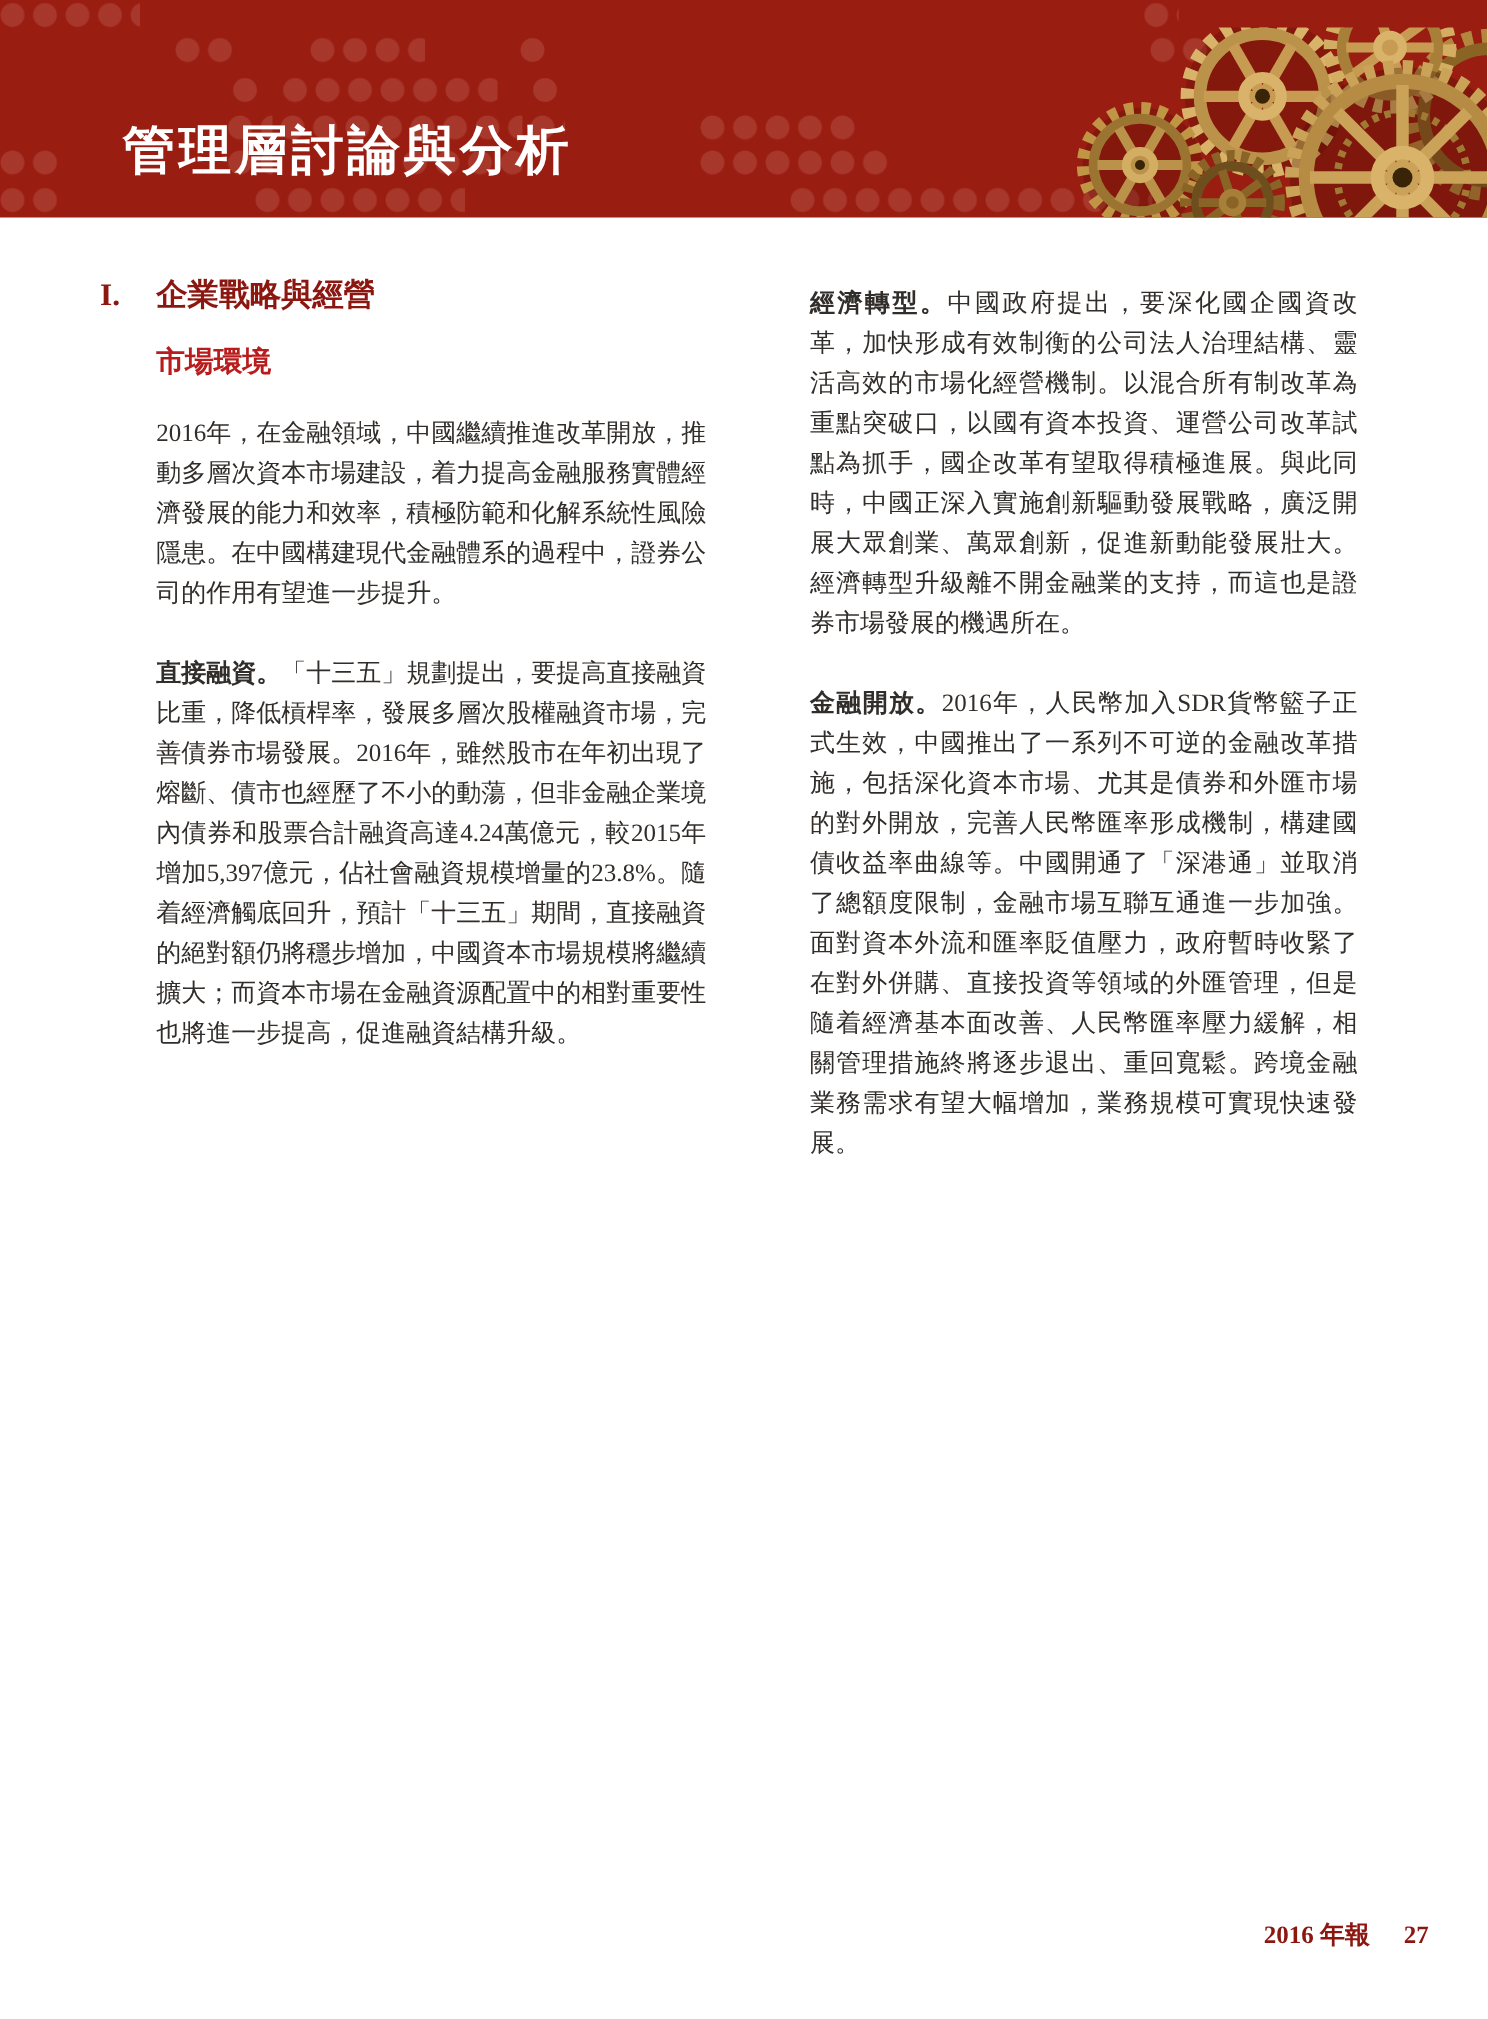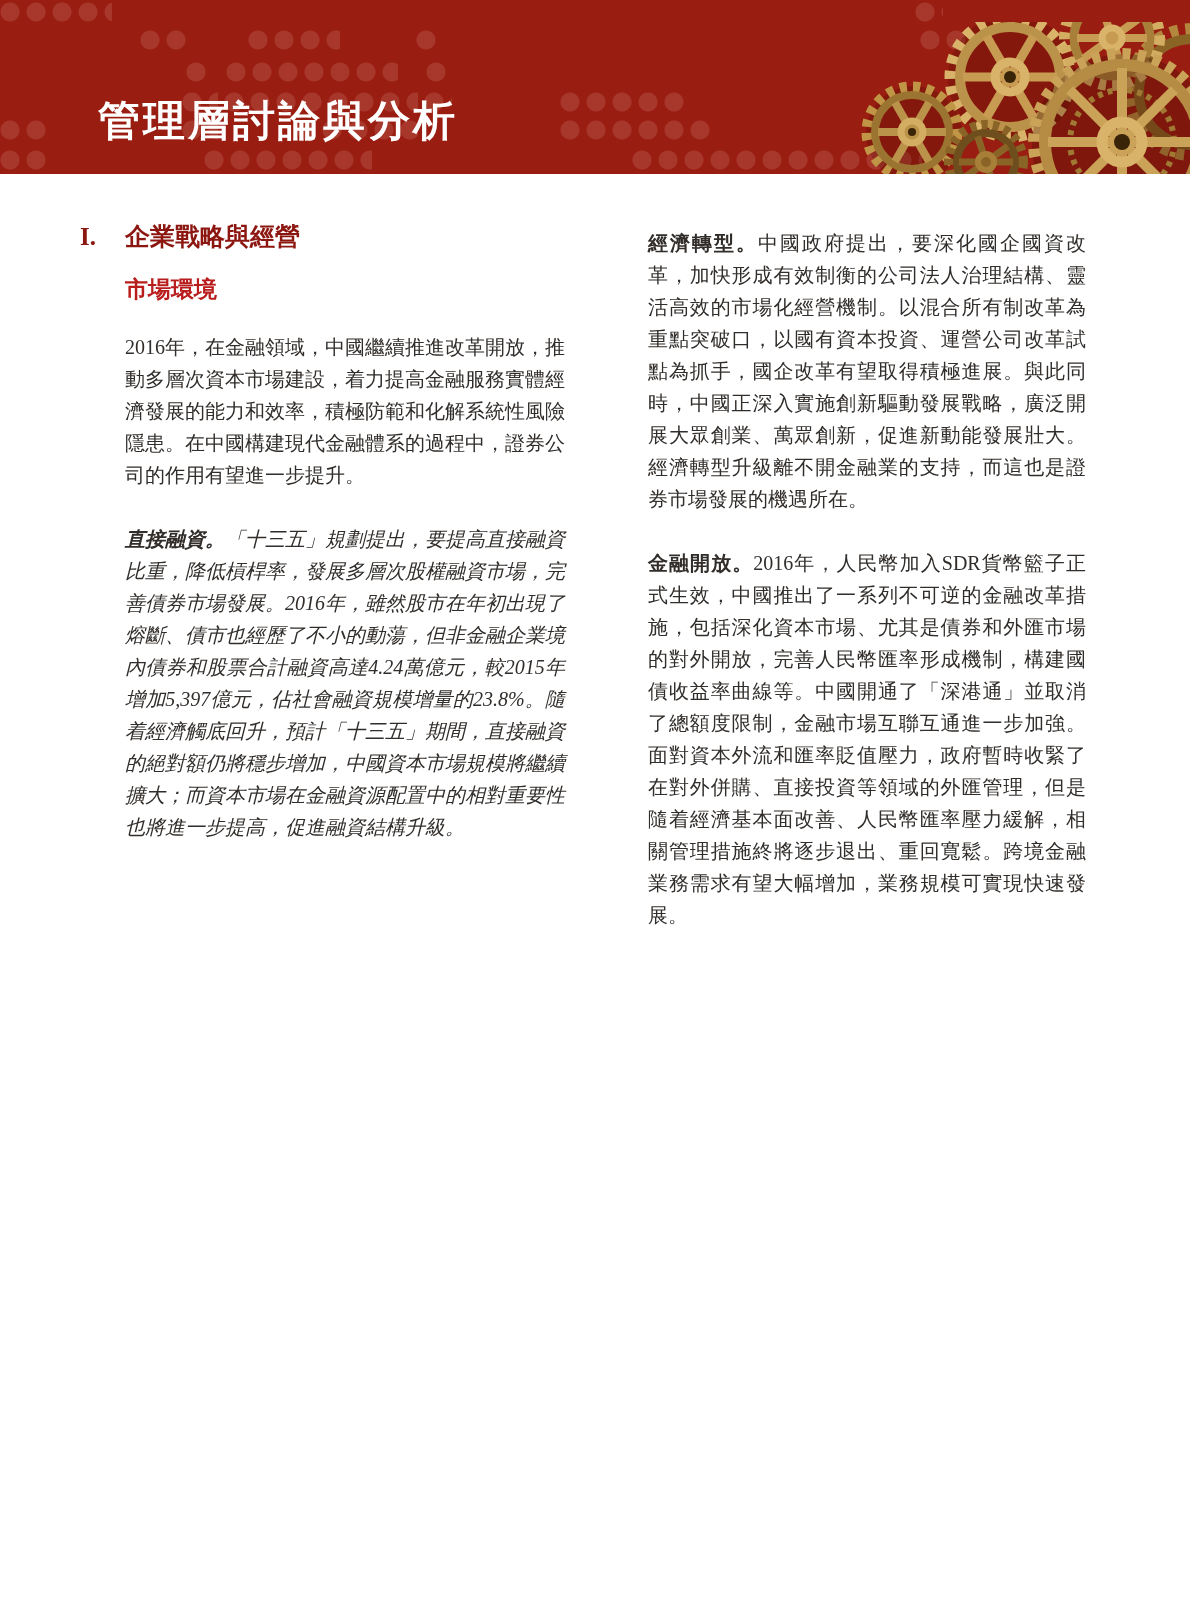--- a/index.html
+++ b/index.html
@@ -28,21 +28,21 @@
   .col-right{position:absolute;left:648px;top:5px;width:438px;}
   .section-head{display:flex;margin:0;color:#8c1610;font-size:25px;font-weight:bold;line-height:30px;}
   .section-marker{width:45px;flex:none;}
   .subsection{margin:24px 0 0 45px;font-size:23px;font-weight:bold;color:#b91c1c;line-height:28px;}
   .body-par{
     font-size:20px;line-height:32px;text-align:justify;color:#312d2a;
   }
   .col-left .body-par{margin:27px 0 0 45px;width:440px;}
   .col-right .body-par{margin:0;width:438px;}
   .col-right .body-par + .body-par{margin-top:32px;}
-  .col-left .body-par + .body-par{margin-top:32px;font-style:italic;}
+  .col-left .body-par + .body-par{margin-top:32px;}
   .lead{font-weight:bold;margin-top:23px;}
   
   .footer{
     position:absolute;top:1534px;left:0;width:1143px;
     display:flex;justify-content:flex-end;align-items:baseline;gap:27px;
     color:#8c1610;font-size:20px;font-weight:bold;
   }
 </style>
 </head>
 <body>
@@ -162,14 +162,18 @@
     </div>
 
     <div class="col-right">
       <p class="body-par"><span class="lead">經濟轉型。</span><span>中國政府提出，要深化國企國資改革，加快形成有效制衡的公司法人治理結構、靈活高效的市場化經營機制。以混合所有制改革為重點突破口，以國有資本投資、運營公司改革試點為抓手，國企改革有望取得積極進展。與此同時，中國正深入實施創新驅動發展戰略，廣泛開展大眾創業、萬眾創新，促進新動能發展壯大。經濟轉型升級離不開金融業的支持，而這也是證券市場發展的機遇所在。</span></p>
 
       <p class="body-par"><span class="lead">金融開放。</span><span>2016年，人民幣加入SDR貨幣籃子正式生效，中國推出了一系列不可逆的金融改革措施，包括深化資本市場、尤其是債券和外匯市場的對外開放，完善人民幣匯率形成機制，構建國債收益率曲線等。中國開通了「深港通」並取消了總額度限制，金融市場互聯互通進一步加強。面對資本外流和匯率貶值壓力，政府暫時收緊了在對外併購、直接投資等領域的外匯管理，但是隨着經濟基本面改善、人民幣匯率壓力緩解，相關管理措施終將逐步退出、重回寬鬆。跨境金融業務需求有望大幅增加，業務規模可實現快速發展。</span></p>
     </div>
 
   </main>
 
+  <footer class="footer">
+    <span>2016 年報</span>
+    <span>27</span>
+  </footer>
 
 </div>
 
 </body></html>

